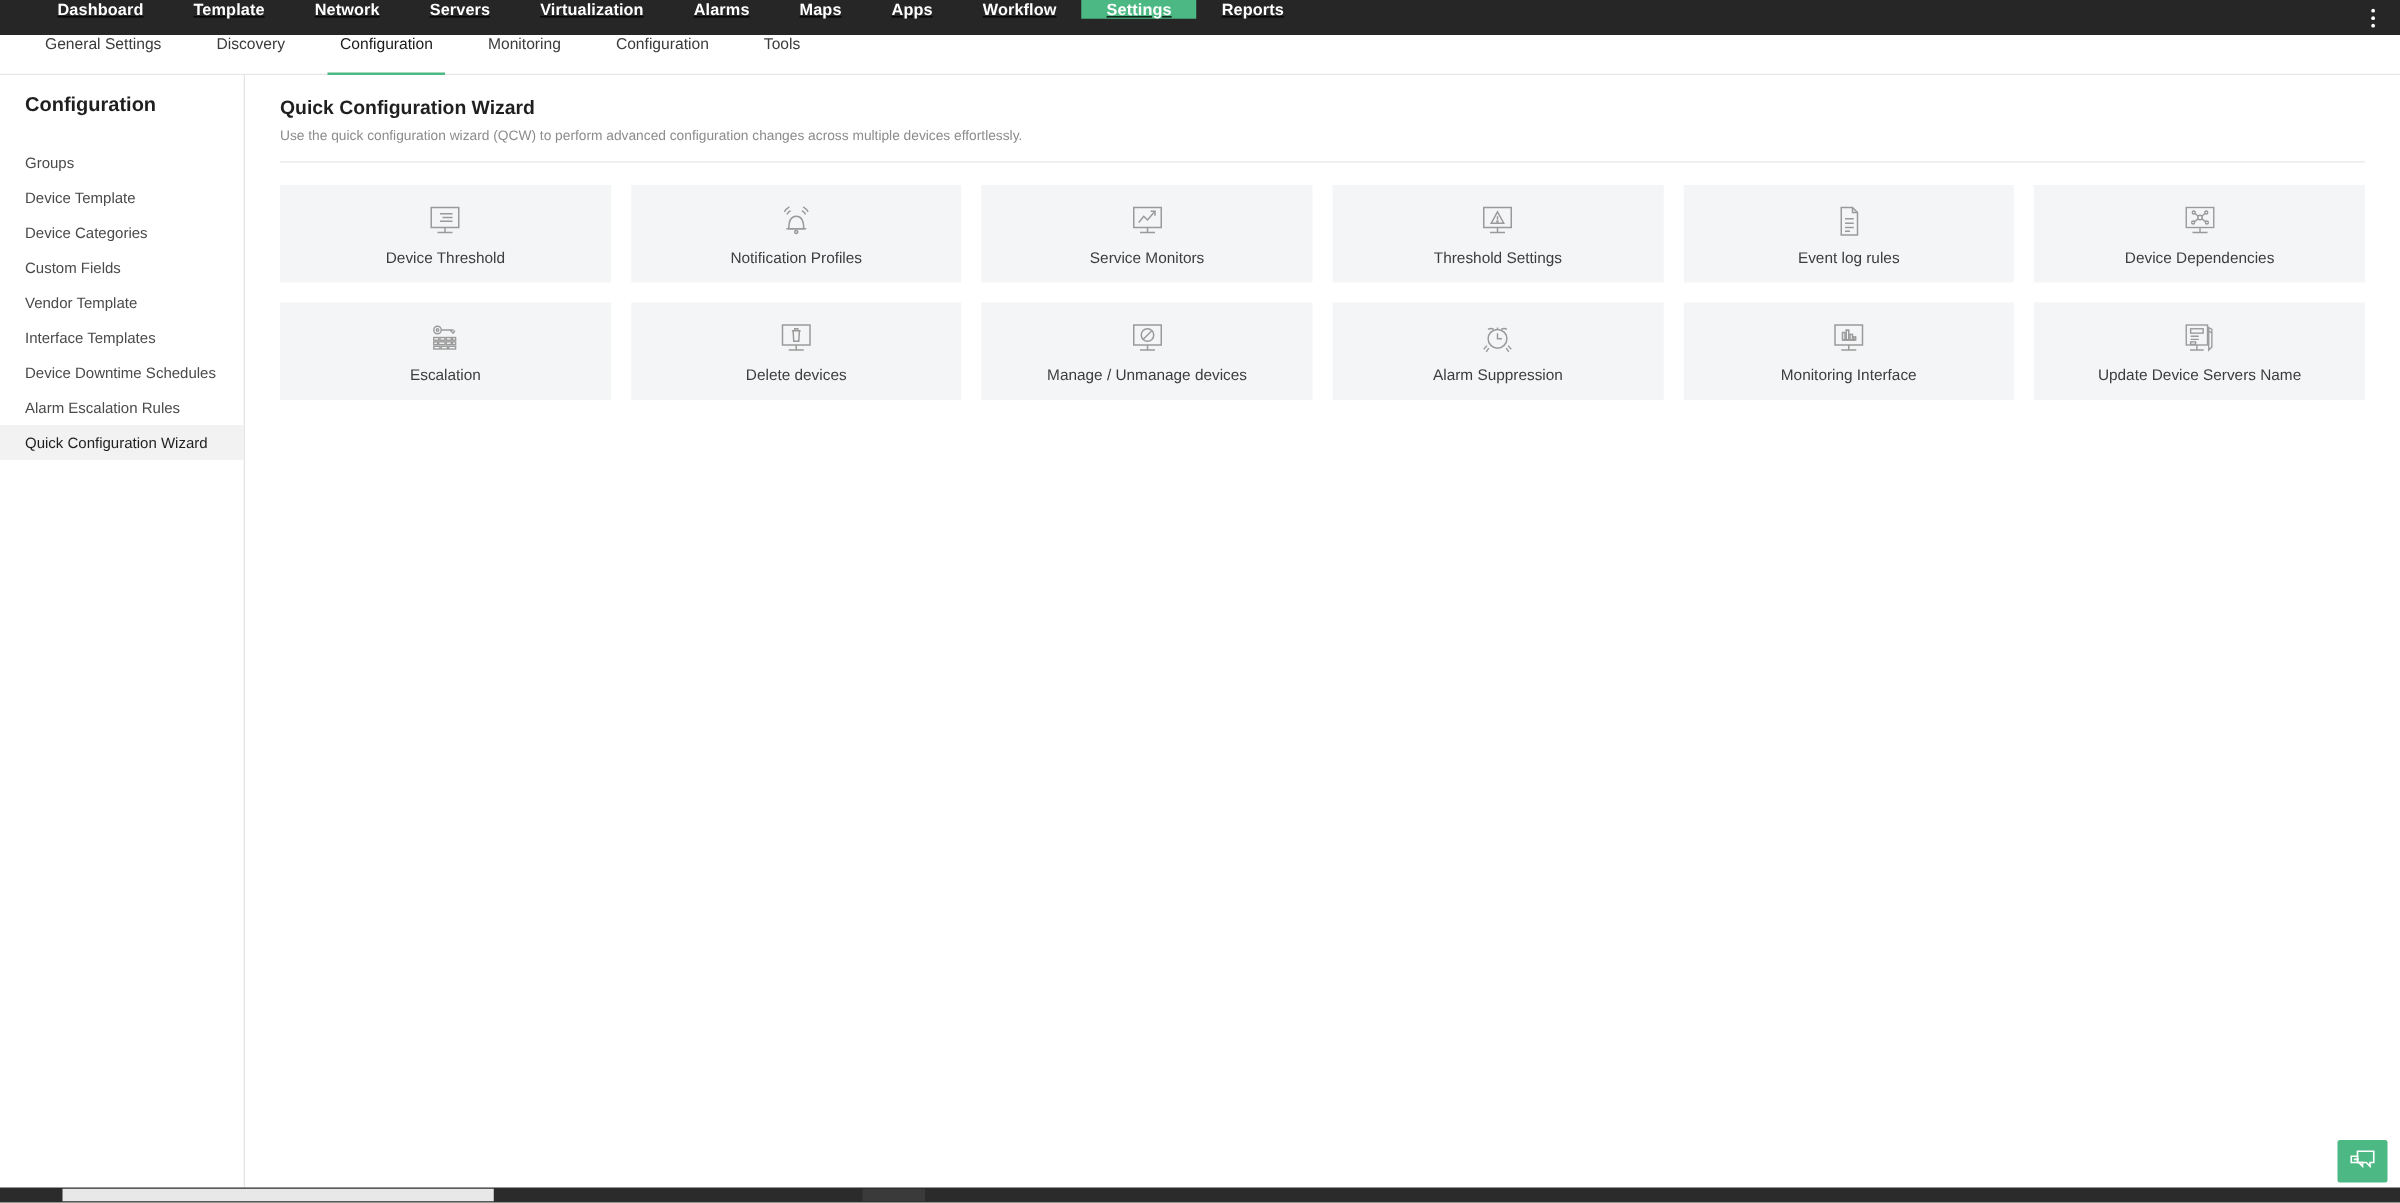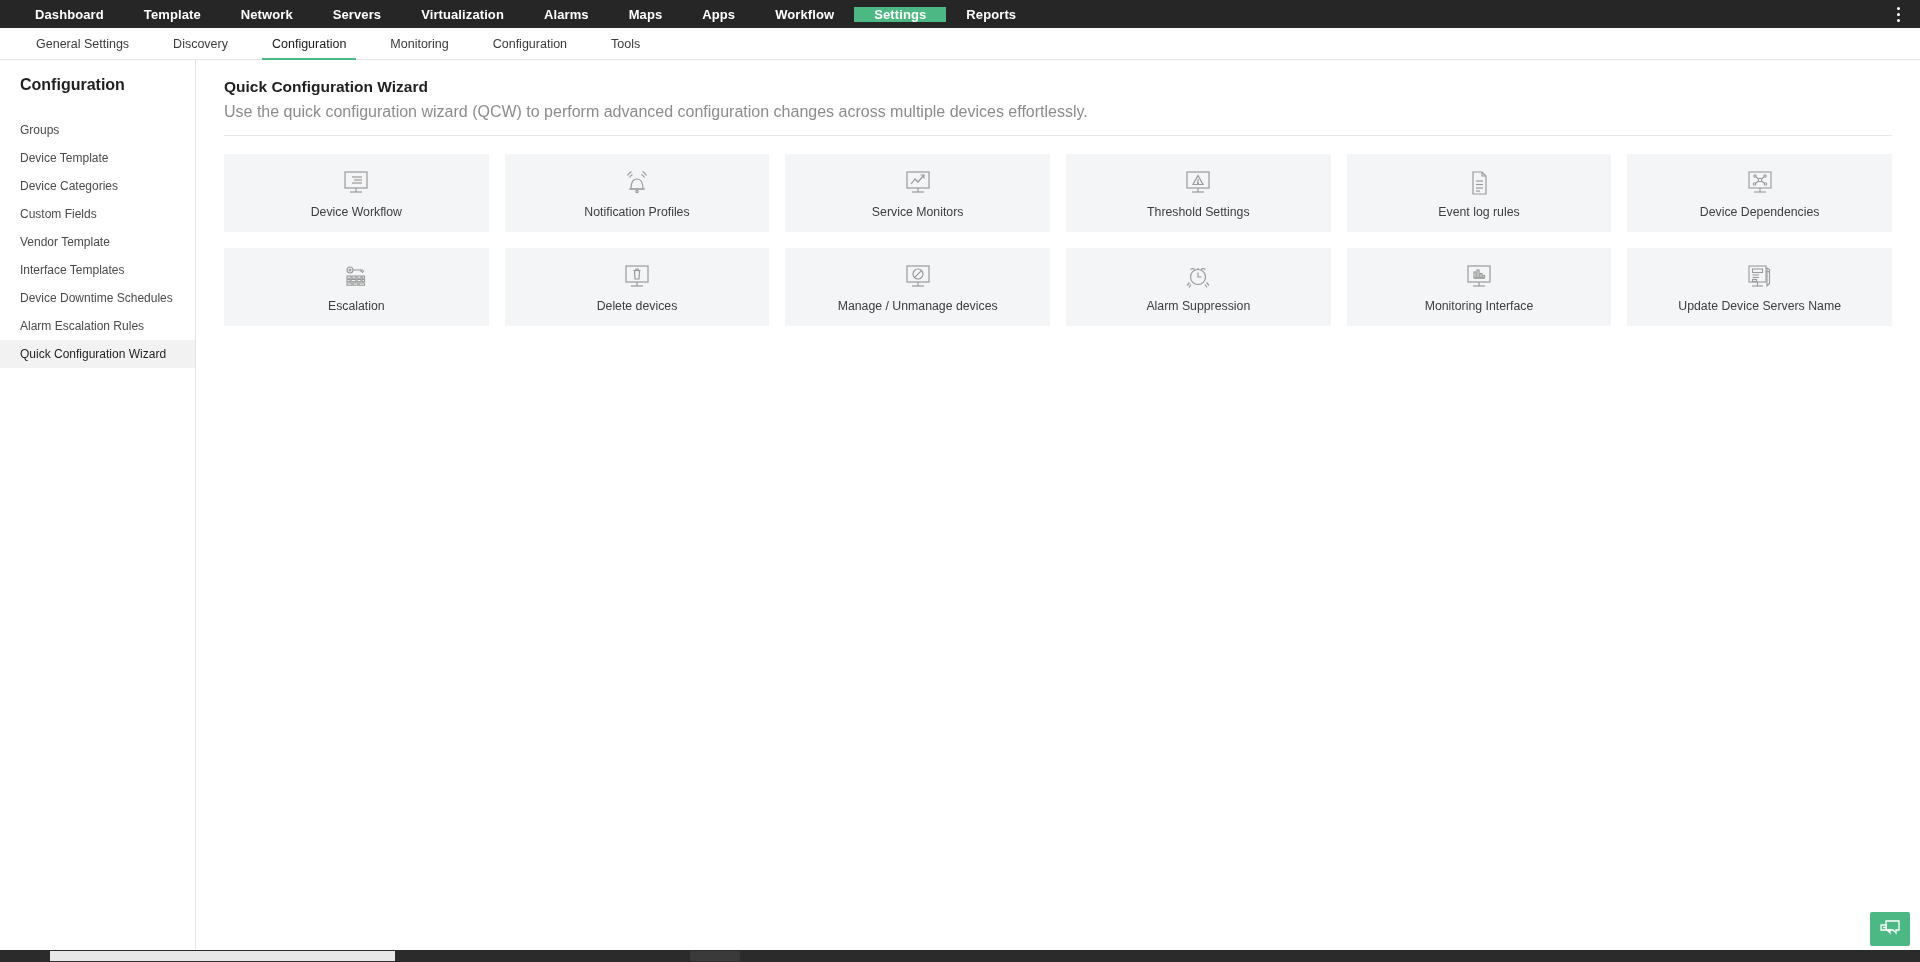--- a/index.html
+++ b/index.html
@@ -15,21 +15,21 @@
 
   
   .topnav {
     height: 28px;
     background: #262626;
     display: flex;
     align-items: stretch;
     position: relative;
     user-select: none;
   }
-  .topnav-items { display: flex; align-items: center; padding-left: 15px; }
+  .topnav-items { display: flex; align-items: flex-start; padding-left: 26px; text-decoration: underline; }
   .topnav-item {
     display: flex;
     align-items: center;
     padding: 0 20px;
     color: #ffffff;
     font-size: 13px;
     font-weight: bold;
     letter-spacing: .1px;
     cursor: pointer;
     white-space: nowrap;
@@ -54,21 +54,21 @@
     height: 32px;
     background: #ffffff;
     border-bottom: 1px solid #e6e6e6;
     display: flex;
     align-items: stretch;
     padding-left: 14px;
     user-select: none;
   }
   .subnav-item {
     display: flex;
-    align-items: center;
+    align-items: flex-start;
     padding: 0 22px;
     font-size: 12.5px;
     color: #3b3b3b;
     cursor: pointer;
     position: relative;
     white-space: nowrap;
   }
   .subnav-item.active { color: #1a1a1a; }
   .subnav-item.active::after {
     content: "";
@@ -112,21 +112,21 @@
     padding: 18px 28px 0 28px;
     overflow: hidden;
   }
   .page-title {
     font-size: 15.5px;
     font-weight: bold;
     color: #1f1f1f;
     margin-bottom: 7px;
   }
   .page-desc {
-    font-size: 16px;
+    font-size: 11px;
     color: #8c8c8c;
     margin-bottom: 14px;
   }
   .divider { height: 1px; background: #e8e8e8; margin-bottom: 18px; }
 
   .tile-grid {
     display: grid;
     grid-template-columns: repeat(6, 1fr);
     gap: 16px;
   }
@@ -289,21 +289,21 @@
         <div class="tile-icon">
           <svg width="30" height="28" viewBox="0 0 30 28" fill="none" stroke="#9a9a9a" stroke-width="1.2">
             <rect x="4" y="2" width="22" height="16"></rect>
             <line x1="11" y1="7" x2="21" y2="7"></line>
               <line x1="13" y1="10" x2="21" y2="10"></line>
               <line x1="11" y1="13" x2="21" y2="13"></line>
             <line x1="15" y1="18" x2="15" y2="22"></line>
               <line x1="9" y1="22" x2="21" y2="22"></line>
           </svg>
         </div>
-        <div class="tile-label">Device Workflow</div>
+        <div class="tile-label">Device Threshold</div>
       </div>
 
       <div class="tile">
         <div class="tile-icon">
           <svg width="30" height="28" viewBox="0 0 30 28" fill="none" stroke="#9a9a9a" stroke-width="1.2">
             <path d="M9 19c0-6 1.5-10 6-10s6 4 6 10z"></path>
             <line x1="7" y1="19" x2="23" y2="19"></line>
             <circle cx="15" cy="21.5" r="1.2"></circle>
             <path d="M7.5 7.5a8 8 0 0 1 3-3"></path>
               <path d="M5.5 5.5a11 11 0 0 1 4-4"></path>

